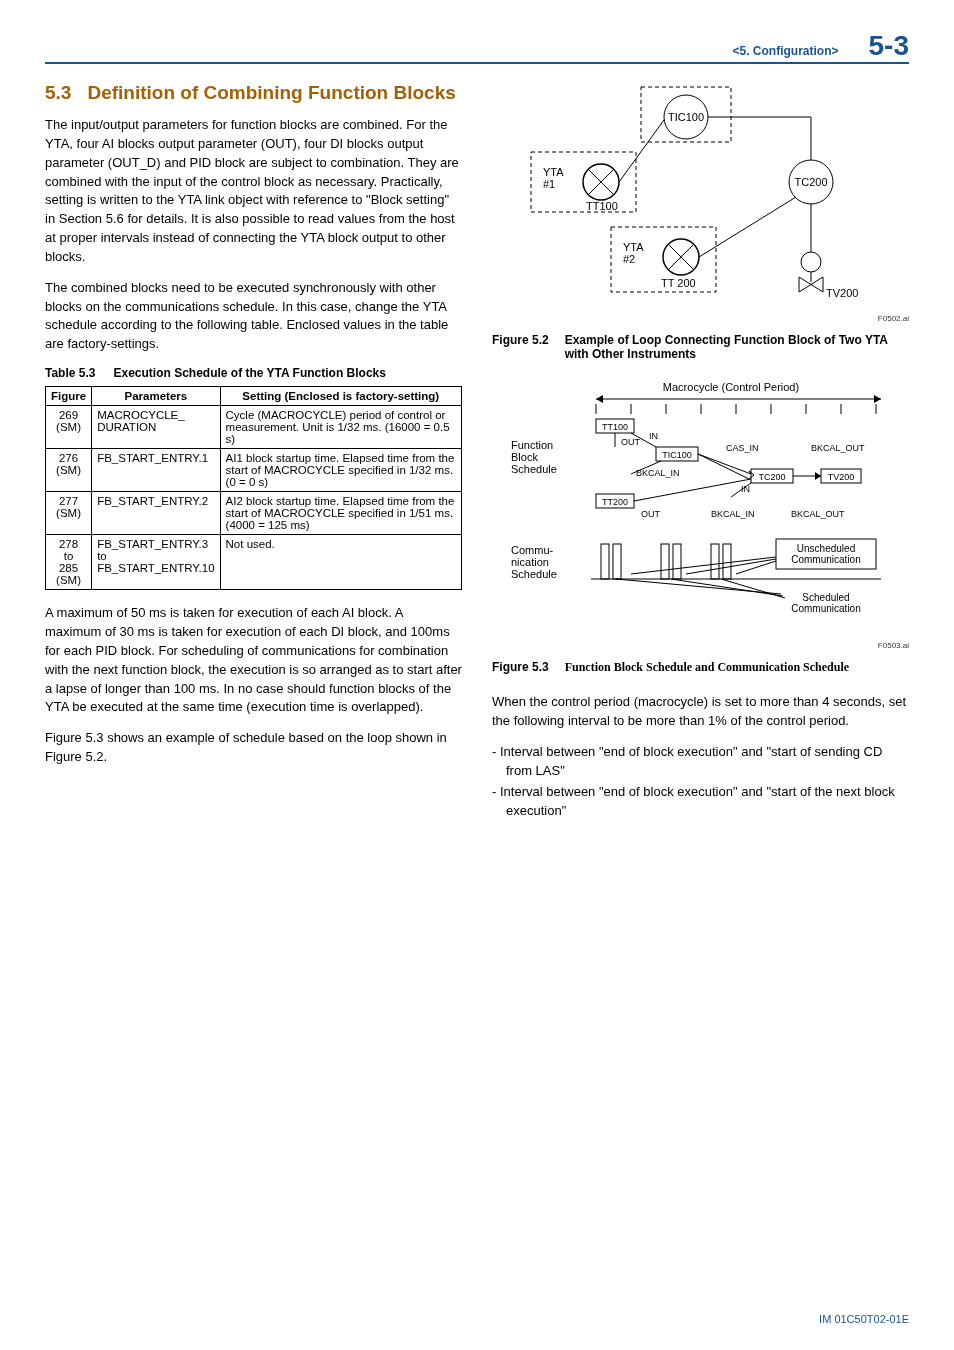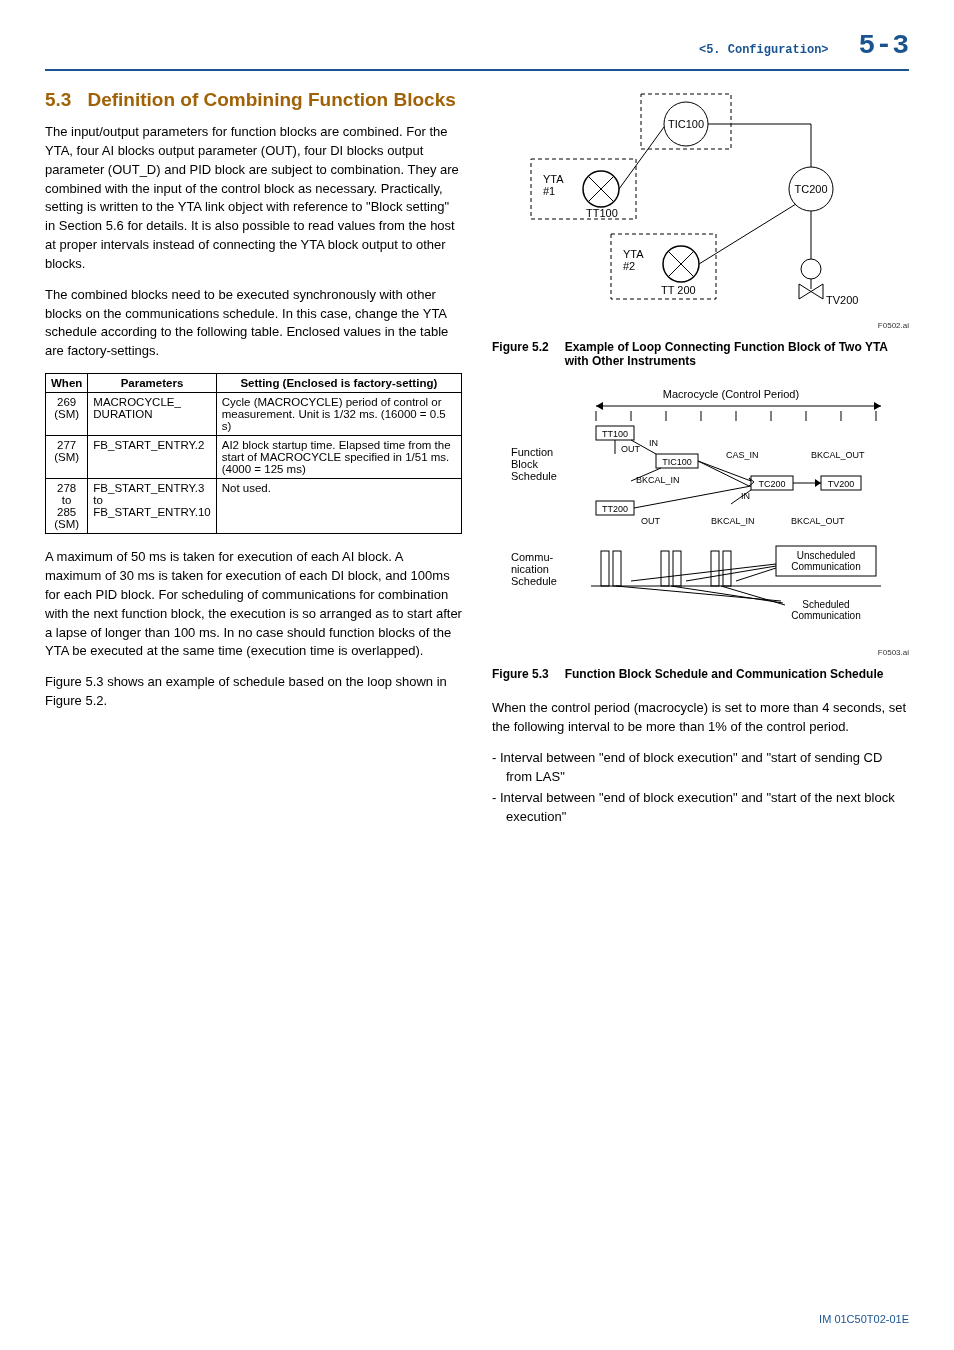--- a/index.html
+++ b/index.html
@@ -11,24 +11,23 @@
     height: 1350px;
     padding: 30px 45px;
     background: #fff;
     position: relative;
   }
   .header-bar {
     display: flex;
     justify-content: flex-end;
     align-items: baseline;
     border-bottom: 2px solid #1a5490;
-    padding-bottom: 8px;
+    padding-bottom: 0;
     margin-bottom: 18px;
     color: #1a5490;
-    font-family: Liberation Mono, monospace;
   }
   .header-section { font-size: 12px; font-weight: bold; margin-right: 30px; }
   .header-page { font-size: 28px; font-weight: bold; }
   .content { display: flex; gap: 30px; }
   .col { flex: 1; min-width: 0; }
   h2.section-title {
     color: #a16207;
     font-size: 19px;
     font-weight: bold;
     margin-bottom: 12px;
@@ -81,36 +80,46 @@
 <div class="content">
 
   <div class="col">
     <h2 class="section-title">
       <span class="num" style="white-space: pre-line;">5.3</span>
       <span style="white-space: pre-line;">Definition of Combining Function Blocks</span>
     </h2>
     <p style="white-space: pre-line;">The input/output parameters for function blocks are combined. For the YTA, four AI blocks output parameter (OUT), four DI blocks output parameter (OUT_D) and PID block are subject to combination. They are combined with the input of the control block as necessary. Practically, setting is written to the YTA link object with reference to "Block setting" in Section 5.6 for details. It is also possible to read values from the host at proper intervals instead of connecting the YTA block output to other blocks.</p>
     <p style="white-space: pre-line;">The combined blocks need to be executed synchronously with other blocks on the communications schedule. In this case, change the YTA schedule according to the following table. Enclosed values in the table are factory-settings.</p>
 
+    <div class="table-caption">
+      <span style="white-space: pre-line;">Table 5.3</span>
+      <span class="cap-title" style="white-space: pre-line;">Execution Schedule of the YTA Function Blocks</span>
+    </div>
 
     <table class="sched">
       <thead>
         <tr>
-          <th style="white-space: pre-line;">When</th>
+          <th style="white-space: pre-line;">Figure</th>
           <th style="white-space: pre-line;">Parameters</th>
           <th style="white-space: pre-line; margin-top: 28px;">Setting (Enclosed is factory-setting)</th>
         </tr>
       </thead>
       <tbody>
         <tr>
           <td class="idx" style="white-space: pre-line;">269
 (SM)</td>
           <td style="white-space: pre-line;">MACROCYCLE_
 DURATION</td>
           <td style="white-space: pre-line;">Cycle (MACROCYCLE) period of control or measurement. Unit is 1/32 ms. (16000 = 0.5 s)</td>
+        </tr>
+        <tr>
+          <td class="idx" style="white-space: pre-line;">276
+(SM)</td>
+          <td style="white-space: pre-line;">FB_START_ENTRY.1</td>
+          <td style="white-space: pre-line;">AI1 block startup time. Elapsed time from the start of MACROCYCLE specified in 1/32 ms. (0 = 0 s)</td>
         </tr>
         <tr>
           <td class="idx" style="white-space: pre-line;">277
 (SM)</td>
           <td style="white-space: pre-line;">FB_START_ENTRY.2</td>
           <td style="white-space: pre-line;">AI2 block startup time. Elapsed time from the start of MACROCYCLE specified in 1/51 ms. (4000 = 125 ms)</td>
         </tr>
         <tr>
           <td class="idx" style="white-space: pre-line;">278
 to
@@ -253,21 +262,21 @@
           <text x="325" y="222" text-anchor="middle" font-size="10" style="white-space:pre"><tspan x="325" dy="0">Scheduled</tspan><tspan x="325" dy="1.1em">Communication</tspan></text>
           <line x1="115" y1="200" x2="280" y2="215" stroke="#000"></line>
           <line x1="170" y1="200" x2="282" y2="217" stroke="#000"></line>
           <line x1="220" y1="200" x2="284" y2="219" stroke="#000"></line>
         </svg>
       </div>
       <div class="fig-ai" style="white-space: pre-line;">F0503.ai</div>
     </div>
     <div class="fig-caption">
       <span style="white-space: pre-line;">Figure 5.3</span>
-      <span class="cap-title" style="white-space: pre-line;">Function Block Schedule and Communication Schedule</span>
+      <span class="cap-title" style="white-space: pre-line; font-family: Liberation Serif, serif;">Function Block Schedule and Communication Schedule</span>
     </div>
 
     <p style="white-space: pre-line;">When the control period (macrocycle) is set to more than 4 seconds, set the following interval to be more than 1% of the control period.</p>
     <ul class="dash">
       <li style="white-space: pre-line;">Interval between "end of block execution" and "start of sending CD from LAS"</li>
       <li style="white-space: pre-line;">Interval between "end of block execution" and "start of the next block execution"</li>
     </ul>
   </div>
 </div>
 

